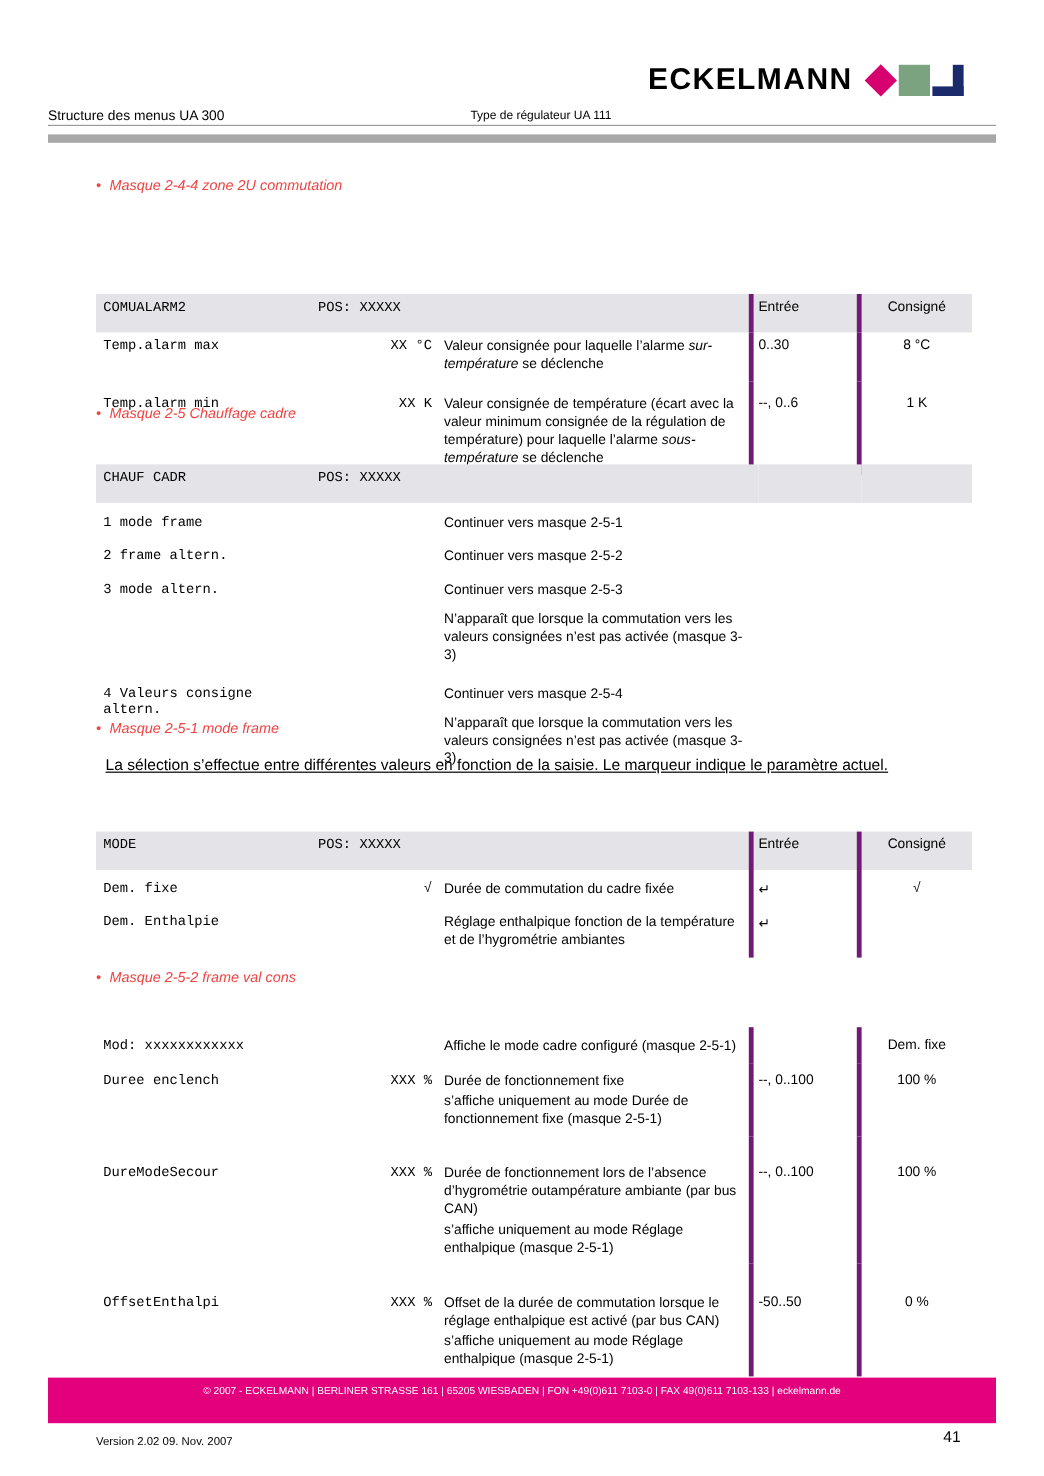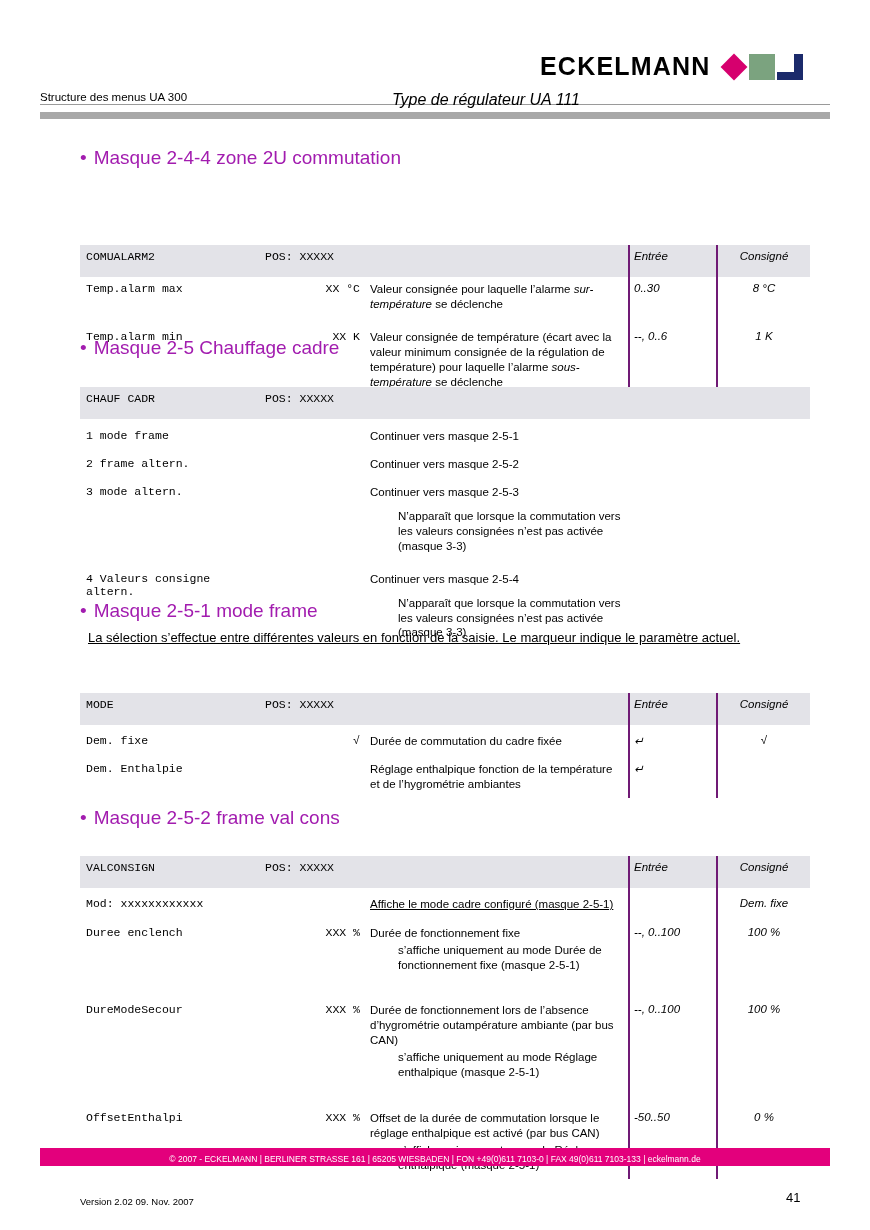--- a/index.html
+++ b/index.html
@@ -37,28 +37,28 @@
   }
   .lm-blue:after {
     content:""; position:absolute; left:0; right:0; bottom:0; height:8px; background:#1b2a6b;
   }
 
   .hdr-line {
     position:absolute; left:40px; top:88px; width:790px;
     border-bottom:1px solid #9a9a9a; height:16px;
   }
   .hdr-left { position:absolute; left:40px; top:91px; font-size:11.5px; }
-  .hdr-center { position:absolute; left:392px; top:91px; font-size:16px;font-style:italic; }
+  .hdr-center { position:absolute; left:392px; top:91px; font-size:10px; }
   .hdr-bar {
     position:absolute; left:40px; top:112px; width:790px; height:7px; background:#a8a8a8;
   }
 
   
   .bullet {
-    position:absolute; font-size:19px; color:#a21caf;
+    position:absolute; font-size:12px; color:#ef4444;font-style:italic;
   }
   .bullet .dot { margin-right:7px; }
 
   .para {
     position:absolute; font-size:13px; line-height:1.35;
   }
 
   
   .tbl {
     position:absolute; left:80px; width:730px;
@@ -70,28 +70,28 @@
     background:#e3e3e8; height:21px; padding:4px 6px 4px 6px;
     font-size:11.5px; font-weight:normal;
   }
   .mono { font-family:"Liberation Mono", monospace; font-size:11.5px; }
   .c-name { width:175px; padding:5px 4px 6px 6px !important; }
   .c-unit { width:95px; text-align:right; padding:5px 10px 6px 0 !important;}
   .c-desc { padding:5px 8px 6px 0 !important; line-height:1.3; }
   .c-ent  { width:78px; padding:5px 4px 6px 4px !important; }
   .c-cons { width:84px; padding:5px 4px 6px 4px !important;text-align:center; }
   .tbl tr td { background:transparent; }
-  .sep-v { border-left:2px solid #701a75;font-style:italic; }
+  .sep-v { border-left:4px solid #701a75; }
   .italic { font-style:italic; }
-  .subnote { display:block; margin-top:2px;margin-left:28px; }
+  .subnote { display:block; margin-top:2px; }
   .mt { margin-top:9px; }
 
   
   .footer-bar {
-    position:absolute; left:40px; top:1148px; width:790px; height:18px;
+    position:absolute; left:40px; top:1148px; width:790px; height:38px;
     background:#e3007c;
   }
   .footer-bar .ftxt {
     color:#ffffff; font-size:8.5px; text-align:center; line-height:22px;
   }
   .footer-version {
     position:absolute; left:80px; top:1196px; font-size:9.5px;
   }
   .footer-page {
     position:absolute; left:786px; top:1190px; font-size:13px; font-weight:normal;
@@ -226,31 +226,24 @@
     </tr>
   </tbody>
     </table>
 
   <div class="bullet" style="left:80px; top:807px;">
     <span class="dot">•</span><span>Masque 2-5-2 frame val cons</span>
   </div>
 
   <table class="tbl" style="top:856px;">
     <tbody>
-        <tr class="hdr">
-      <td class="c-name mono">VALCONSIGN</td>
-      <td class="c-unit mono" style="text-align:left; padding-left:0 !important;">POS: XXXXX</td>
-      <td class="c-desc"></td>
-      <td class="c-ent sep-v">Entrée</td>
-      <td class="c-cons sep-v">Consigné</td>
-    </tr>
     <tr>
       <td class="c-name mono" style="padding-top:9px !important;">Mod:  xxxxxxxxxxxx</td>
       <td class="c-unit mono" style="padding-top:9px !important;"></td>
-      <td class="c-desc" style="padding-top:9px !important;text-decoration:underline;">Affiche le mode cadre configuré (masque 2-5-1)</td>
+      <td class="c-desc" style="padding-top:9px !important;">Affiche le mode cadre configuré (masque 2-5-1)</td>
       <td class="c-ent sep-v" style="padding-top:9px !important;"></td>
       <td class="c-cons sep-v" style="padding-top:9px !important;">Dem. fixe</td>
     </tr>
     <tr>
       <td class="c-name mono" style="padding-top:8px !important;">Duree enclench</td>
       <td class="c-unit mono" style="padding-top:8px !important;">XXX %</td>
       <td class="c-desc" style="padding-top:8px !important;">
         <span>Durée de fonctionnement fixe</span>
         <span class="subnote">s’affiche uniquement au mode Durée de fonctionnement fixe (masque 2-5-1)</span>
       </td>

